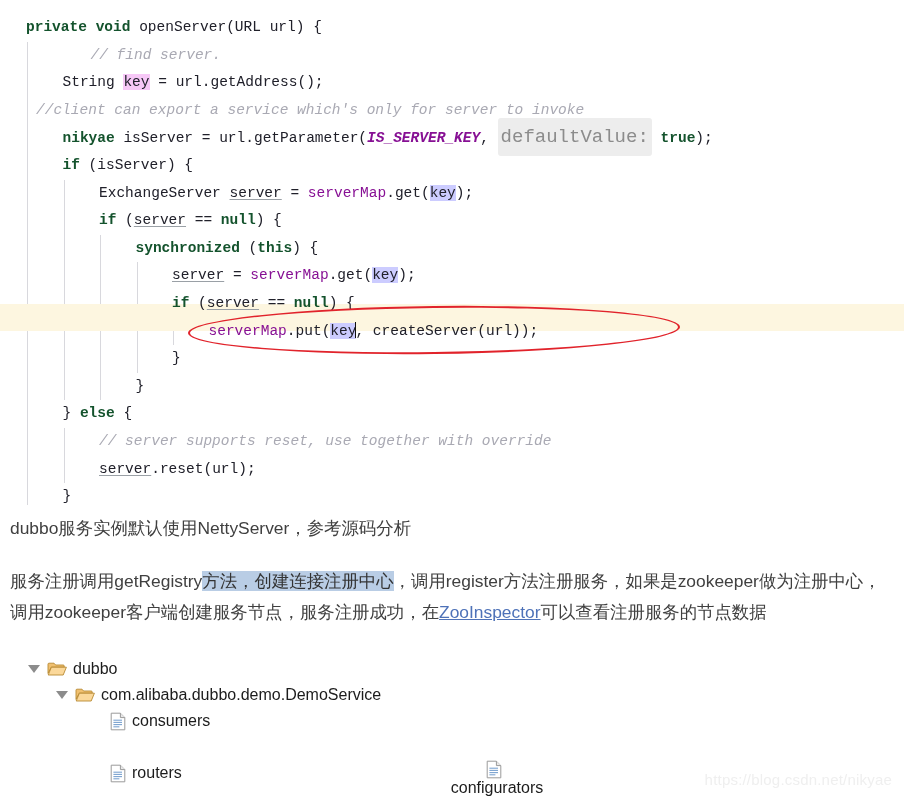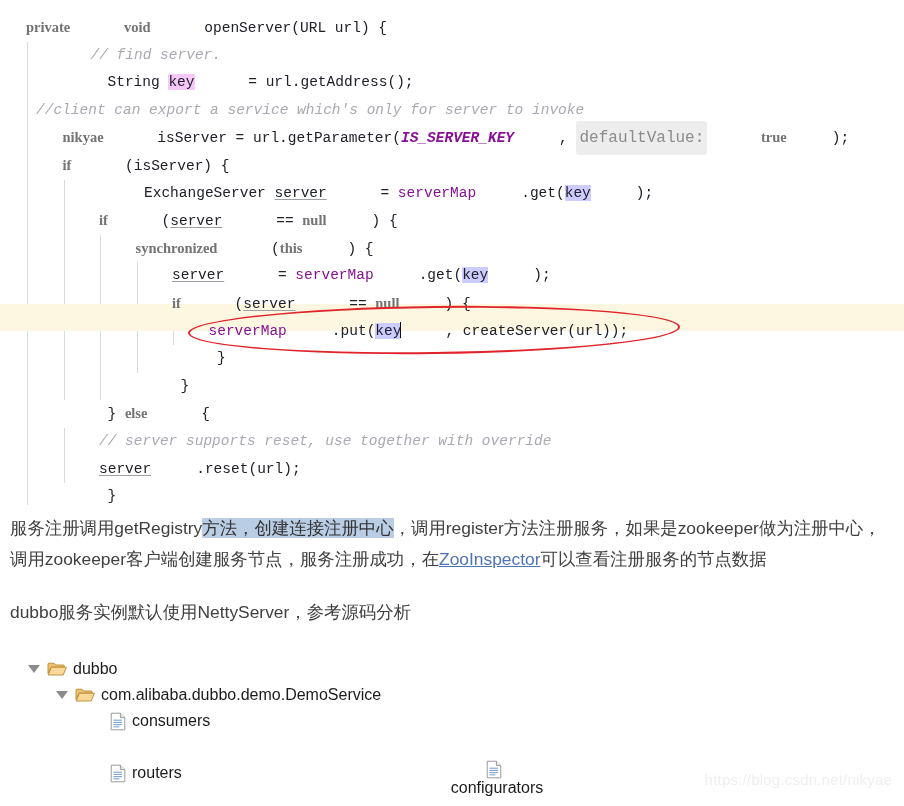--- a/index.html
+++ b/index.html
@@ -48,34 +48,34 @@
 
   
   .indent-guides { position: absolute; top: 0; left: 0; right: 0; bottom: 0; z-index: 0; pointer-events: none; }
   .iguide {
     position: absolute;
     width: 1px;
     background: #d8d8dd;
   }
 
   
-  .kw   { color: #737373; font-weight: bold; font-family: Liberation Serif, serif; }
+  .kw   { color: #14532d; font-weight: bold; }
   .cmt  { color: #a9a9b3; font-style: italic; }
   .fld  { color: #871094; font-weight: normal; }
   .stat { color: #871094; font-style: italic; font-weight: bold; }
   .lvar { color: #20202a; text-decoration: underline; text-decoration-color: #9aa0a6; text-underline-offset: 2px; }
-  .plain{ color: #20202a; padding-left: 45px; }
+  .plain{ color: #20202a; }
   .hl-key-decl { background: #f7c8f7; }
   .hl-key-use  { background: #ccccff; }
   .hint {
     background: #ededed;
     color: #8c8c8c;
     border-radius: 3px;
     padding: 8px 3px;
-    font-size: 16px;
+    font-size: 19px;
   }
   .caret {
     display: inline-block;
     width: 0; border-left: 1.6px solid #111;
     height: 16px; vertical-align: -3px;
     margin: 0 -1px;
   }
 
   
   #ellipse-annotation {
@@ -169,24 +169,24 @@
       <div class="code-line"><span class="txt" style="padding-left: 62.5px;"><span class="plain">} </span><span class="kw">else</span><span class="plain"> {</span></span></div>
       <div class="code-line"><span class="txt" style="padding-left: 99px;"><span class="cmt">// server supports reset, use together with override</span></span></div>
       <div class="code-line"><span class="txt" style="padding-left: 99px;"><span class="lvar">server</span><span class="plain">.reset(url);</span></span></div>
       <div class="code-line"><span class="txt" style="padding-left: 62.5px;"><span class="plain">}</span></span></div>
     </div>
   <div id="ellipse-annotation"></div>
 </div>
 
 <div id="prose">
   <p>
-    <span>服务注册调用getRegistry</span><span class="sel-hl">方法，创建连接注册中心</span><span>，调用register方法注册服务，如果是zookeeper做为注册中心，调用zookeeper客户端创建服务节点，服务注册成功，在</span><a class="link" href="#">ZooInspector</a><span>可以查看注册服务的节点数据</span>
+    <span>dubbo服务实例默认使用NettyServer，参考源码分析</span>
   </p>
   <p>
-    <span>dubbo服务实例默认使用NettyServer，参考源码分析</span>
+    <span>服务注册调用getRegistry</span><span class="sel-hl">方法，创建连接注册中心</span><span>，调用register方法注册服务，如果是zookeeper做为注册中心，调用zookeeper客户端创建服务节点，服务注册成功，在</span><a class="link" href="#">ZooInspector</a><span>可以查看注册服务的节点数据</span>
   </p>
 </div>
 
 <div id="tree">
     <div class="tnode" style="padding-left: 0px; align-items: center;">
       <span class="arrow"></span>
       <span class="ico"><svg width="20" height="16" viewBox="0 0 20 16">
           <path d="M1 3.2a1 1 0 011-1h5l1.6 1.8h7.6a1 1 0 011 1v1.2H4.2L1 12.4z" fill="#f0c070" stroke="#b88a32" stroke-width=".9"></path>
           <path d="M4.4 6.2h15L16.2 14H1.2z" fill="#fbd89a" stroke="#b88a32" stroke-width=".9"></path>
         </svg></span>

